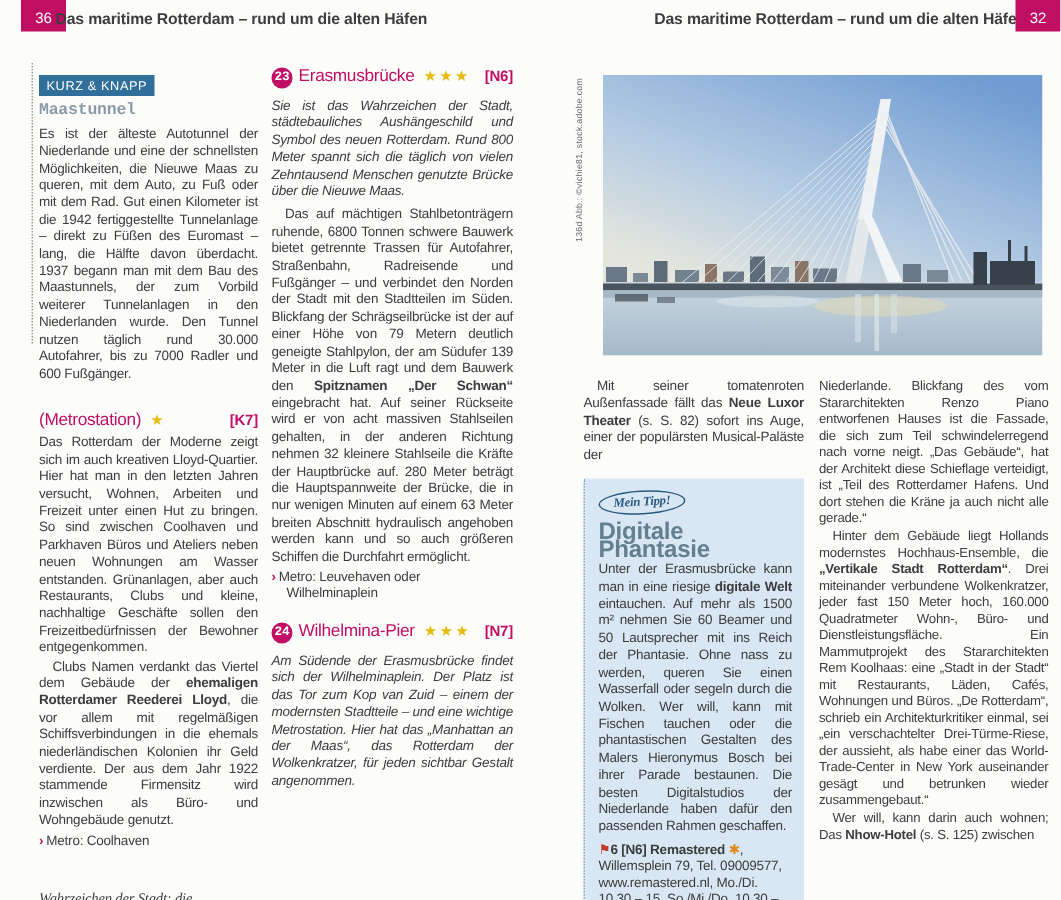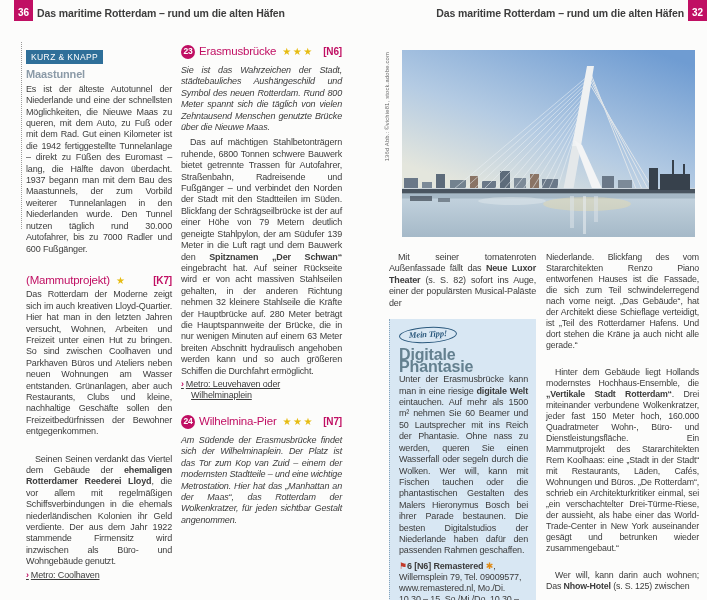--- a/index.html
+++ b/index.html
@@ -5,44 +5,44 @@
   :root{
     --mag:#c00f63; --steel:#2f6f99; --gold:#e6bc13;
     --tipbg:#d8e7f3; --tiphead:#64808f; --ink:#3c3c3c;
   }
   *{margin:0;padding:0;box-sizing:border-box;}
   html,body{width:707px;height:600px;}
   body{position:relative;background:#fcfcfb;color:var(--ink);
        font-family:"Liberation Sans",sans-serif;overflow:hidden;}
   .hdr-title{position:absolute;top:7px;font-size:10.5px;font-weight:bold;color:#3d3d3d;letter-spacing:-0.1px;white-space:nowrap;}
   #hdrL{left:37px;} #hdrR{right:23px;}
-  .tab{position:absolute;top:0;width:19px;height:21px;background:var(--mag);color:#fff;
-       font-size:10px;font-weight:bold;display:flex;align-items:flex-end;justify-content:center;padding-bottom:3px;}
+  .tab{position:absolute;top:0;width:30px;height:21px;background:var(--mag);color:#fff;
+       font-size:10px;font-weight:normal;display:flex;align-items:flex-end;justify-content:center;padding-bottom:3px;}
   #tabL{left:14px;} #tabR{right:0;}
   .dotline{position:absolute;left:21px;top:42px;height:187px;border-left:1px dotted #9a9a9a;}
 
   .col{position:absolute;font-size:9px;line-height:11.4px;text-align:justify;letter-spacing:-0.15px;}
   #col1{left:26px;top:40px;width:146px;}
   #col2{left:181px;top:40px;width:161px;}
   #colA{left:389px;top:252px;width:147px;}
   #colB{left:546px;top:252px;width:153px;font-size:8.8px;line-height:11px;}
 
   .kicker{display:inline-block;background:var(--steel);color:#fff;font-size:8.5px;font-weight:normal;
           padding:2px 5px 1px;letter-spacing:0.4px;margin-top:10px;}
-  .subhead{font-size:11px;font-weight:bold;color:#8b9aa7;margin:5px 0 2px;text-align:left;}
+  .subhead{font-size:11px;font-weight:bold;color:#8b9aa7;margin:5px 0 2px;text-align:left;font-family:Liberation Mono, monospace;}
   .sec{margin-top:17px;text-align:left;}
   .sec-line{display:flex;align-items:center;gap:4px;}
   .badge-num{width:14px;height:14px;border-radius:50%;background:var(--mag);color:#fff;font-size:8.5px;
-             font-weight:bold;display:inline-flex;align-items:center;justify-content:center;flex:0 0 14px;}
+             font-weight:bold;display:inline-flex;align-items:center;justify-content:center;flex:0 0 14px;font-family:Liberation Mono, monospace;}
   .sec-title{color:var(--mag);font-weight:normal;font-size:11.5px;letter-spacing:-0.2px;}
   .stars{color:var(--gold);font-size:10px;letter-spacing:1.5px;margin-left:2px;}
   .ref{color:var(--mag);font-weight:bold;font-size:10px;margin-left:auto;}
   p.body{margin-top:3px;}
-  p.indent{text-indent:9px;margin-top:16px;}
-  .metro{text-align:left;padding-left:10px;text-indent:-10px;margin-top:2px;line-height:11px;text-decoration:underline;}
+  p.indent{text-indent:9px;margin-top:1px;}
+  .metro{text-align:left;padding-left:10px;text-indent:-10px;margin-top:2px;line-height:11px;}
   .arr{color:var(--mag);font-weight:bold;margin-right:2px;}
   .intro{font-style:italic;}
   span.b{font-weight:bold;}
   .ic-red{color:#c33a2a;} .ic-orange{color:#e08b17;}
 
   .caption{margin-top:28px;font-family:"Liberation Serif",serif;font-style:italic;font-size:9.8px;
            line-height:12.5px;color:#3e3e3e;text-align:left;width:140px;}
 
   .tipbox{margin-top:10px;background:var(--tipbg);border-left:1px dotted #87a5bd;
           padding:8px 8px 10px 9px;text-align:justify;}
@@ -67,27 +67,27 @@
 
 <div class="dotline"></div>
 
 <div class="col" id="col1">
   <span class="kicker">KURZ &amp; KNAPP</span>
   <div class="subhead">Maastunnel</div>
   <p class="body">Es ist der älteste Autotunnel der Niederlande und eine der schnellsten Möglichkeiten, die Nieuwe Maas zu queren, mit dem Auto, zu Fuß oder mit dem Rad. Gut einen Kilometer ist die 1942 fertiggestellte Tunnelanlage – direkt zu Füßen des Euromast – lang, die Hälfte davon überdacht. 1937 begann man mit dem Bau des Maastunnels, der zum Vorbild weiterer Tunnelanlagen in den Niederlanden wurde. Den Tunnel nutzen täglich rund 30.000 Autofahrer, bis zu 7000 Radler und 600 Fußgänger.</p>
 
   <div class="sec" style="margin-top:20px;">
     <div class="sec-line">
-      <span class="sec-title">(Mammutprojekt)</span>
+      <span class="sec-title">(Metrostation)</span>
       <span class="stars">★</span>
       <span class="ref">[K7]</span>
     </div>
   </div>
   <p class="body">Das Rotterdam der Moderne zeigt sich im auch kreativen Lloyd-Quartier. Hier hat man in den letzten Jahren versucht, Wohnen, Arbeiten und Freizeit unter einen Hut zu bringen. So sind zwischen Coolhaven und Parkhaven Büros und Ateliers neben neuen Wohnungen am Wasser entstanden. Grünanlagen, aber auch Restaurants, Clubs und kleine, nachhaltige Geschäfte sollen den Freizeitbedürfnissen der Bewohner entgegenkommen.</p>
-  <p class="body indent"><span>Seinen Seinen verdankt das Viertel dem Gebäude der </span><span class="b">ehemaligen Rotterdamer Reederei Lloyd</span><span>, die vor allem mit regelmäßigen Schiffsverbindungen in die ehemals niederländischen Kolonien ihr Geld verdiente. Der aus dem Jahr 1922 stammende Firmensitz wird inzwischen als Büro- und Wohngebäude genutzt.</span></p>
+  <p class="body indent"><span>Clubs Namen verdankt das Viertel dem Gebäude der </span><span class="b">ehemaligen Rotterdamer Reederei Lloyd</span><span>, die vor allem mit regelmäßigen Schiffsverbindungen in die ehemals niederländischen Kolonien ihr Geld verdiente. Der aus dem Jahr 1922 stammende Firmensitz wird inzwischen als Büro- und Wohngebäude genutzt.</span></p>
   <p class="metro"><span class="arr">›</span><span>Metro: Coolhaven</span></p>
 
   <div class="caption">
     <span>Wahrzeichen der Stadt: die berühmte Erasmusbrücke</span>
   </div>
 </div>
 
 <div class="col" id="col2">
   <div class="sec" style="margin-top:5px;">
     <div class="sec-line">

